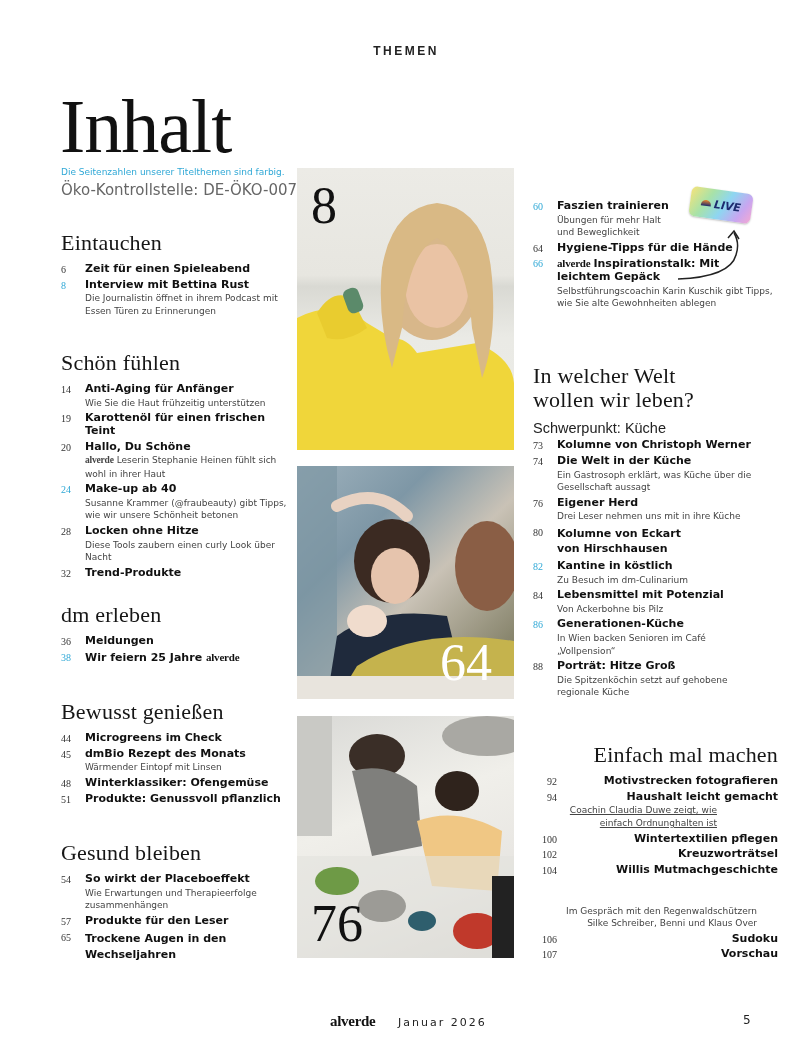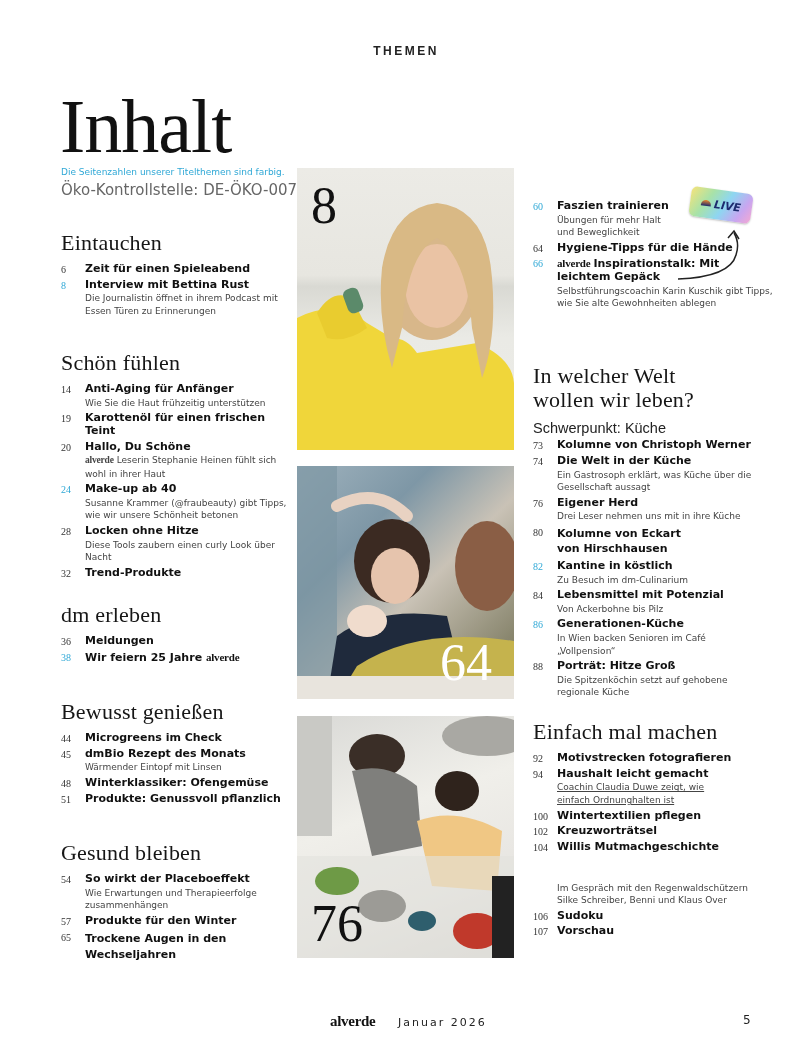--- a/index.html
+++ b/index.html
@@ -170,21 +170,21 @@
   <div class="entry">
     <span class="num">54</span>
     <span class="txt">
         <span class="ttl">So wirkt der Placeboeffekt</span>
     <span class="dsc">Wie Erwartungen und Therapieerfolge zusammenhängen</span>
       </span>
   </div>
   <div class="entry">
     <span class="num">57</span>
     <span class="txt">
-        <span class="ttl">Produkte für den Winter</span>
+        <span class="ttl">Produkte für den Leser</span>
       </span>
   </div>
   <div class="entry">
     <span class="num">65</span>
     <span class="txt">
         <span class="ttl" style="line-height:1.5;">Trockene Augen in den Wechseljahren</span>
       </span>
   </div>
 </div>
 
@@ -317,21 +317,21 @@
   </div>
   <div class="entry">
     <span class="num">88</span>
     <span class="txt">
         <span class="ttl">Porträt: Hitze Groß</span>
     <span class="dsc" style="max-width:190px;">Die Spitzenköchin setzt auf gehobene regionale Küche</span>
       </span>
   </div>
 </div>
 
-<div class="section" style="left:533px; top:720px; width:245px;">
+<div class="section" style="left:533px; top:743px; width:245px;text-align:right;">
   <h2 class="section-title">Einfach mal machen</h2>
   <div class="entry">
     <span class="num">92</span>
     <span class="txt">
         <span class="ttl">Motivstrecken fotografieren</span>
       </span>
   </div>
   <div class="entry">
     <span class="num">94</span>
     <span class="txt">

